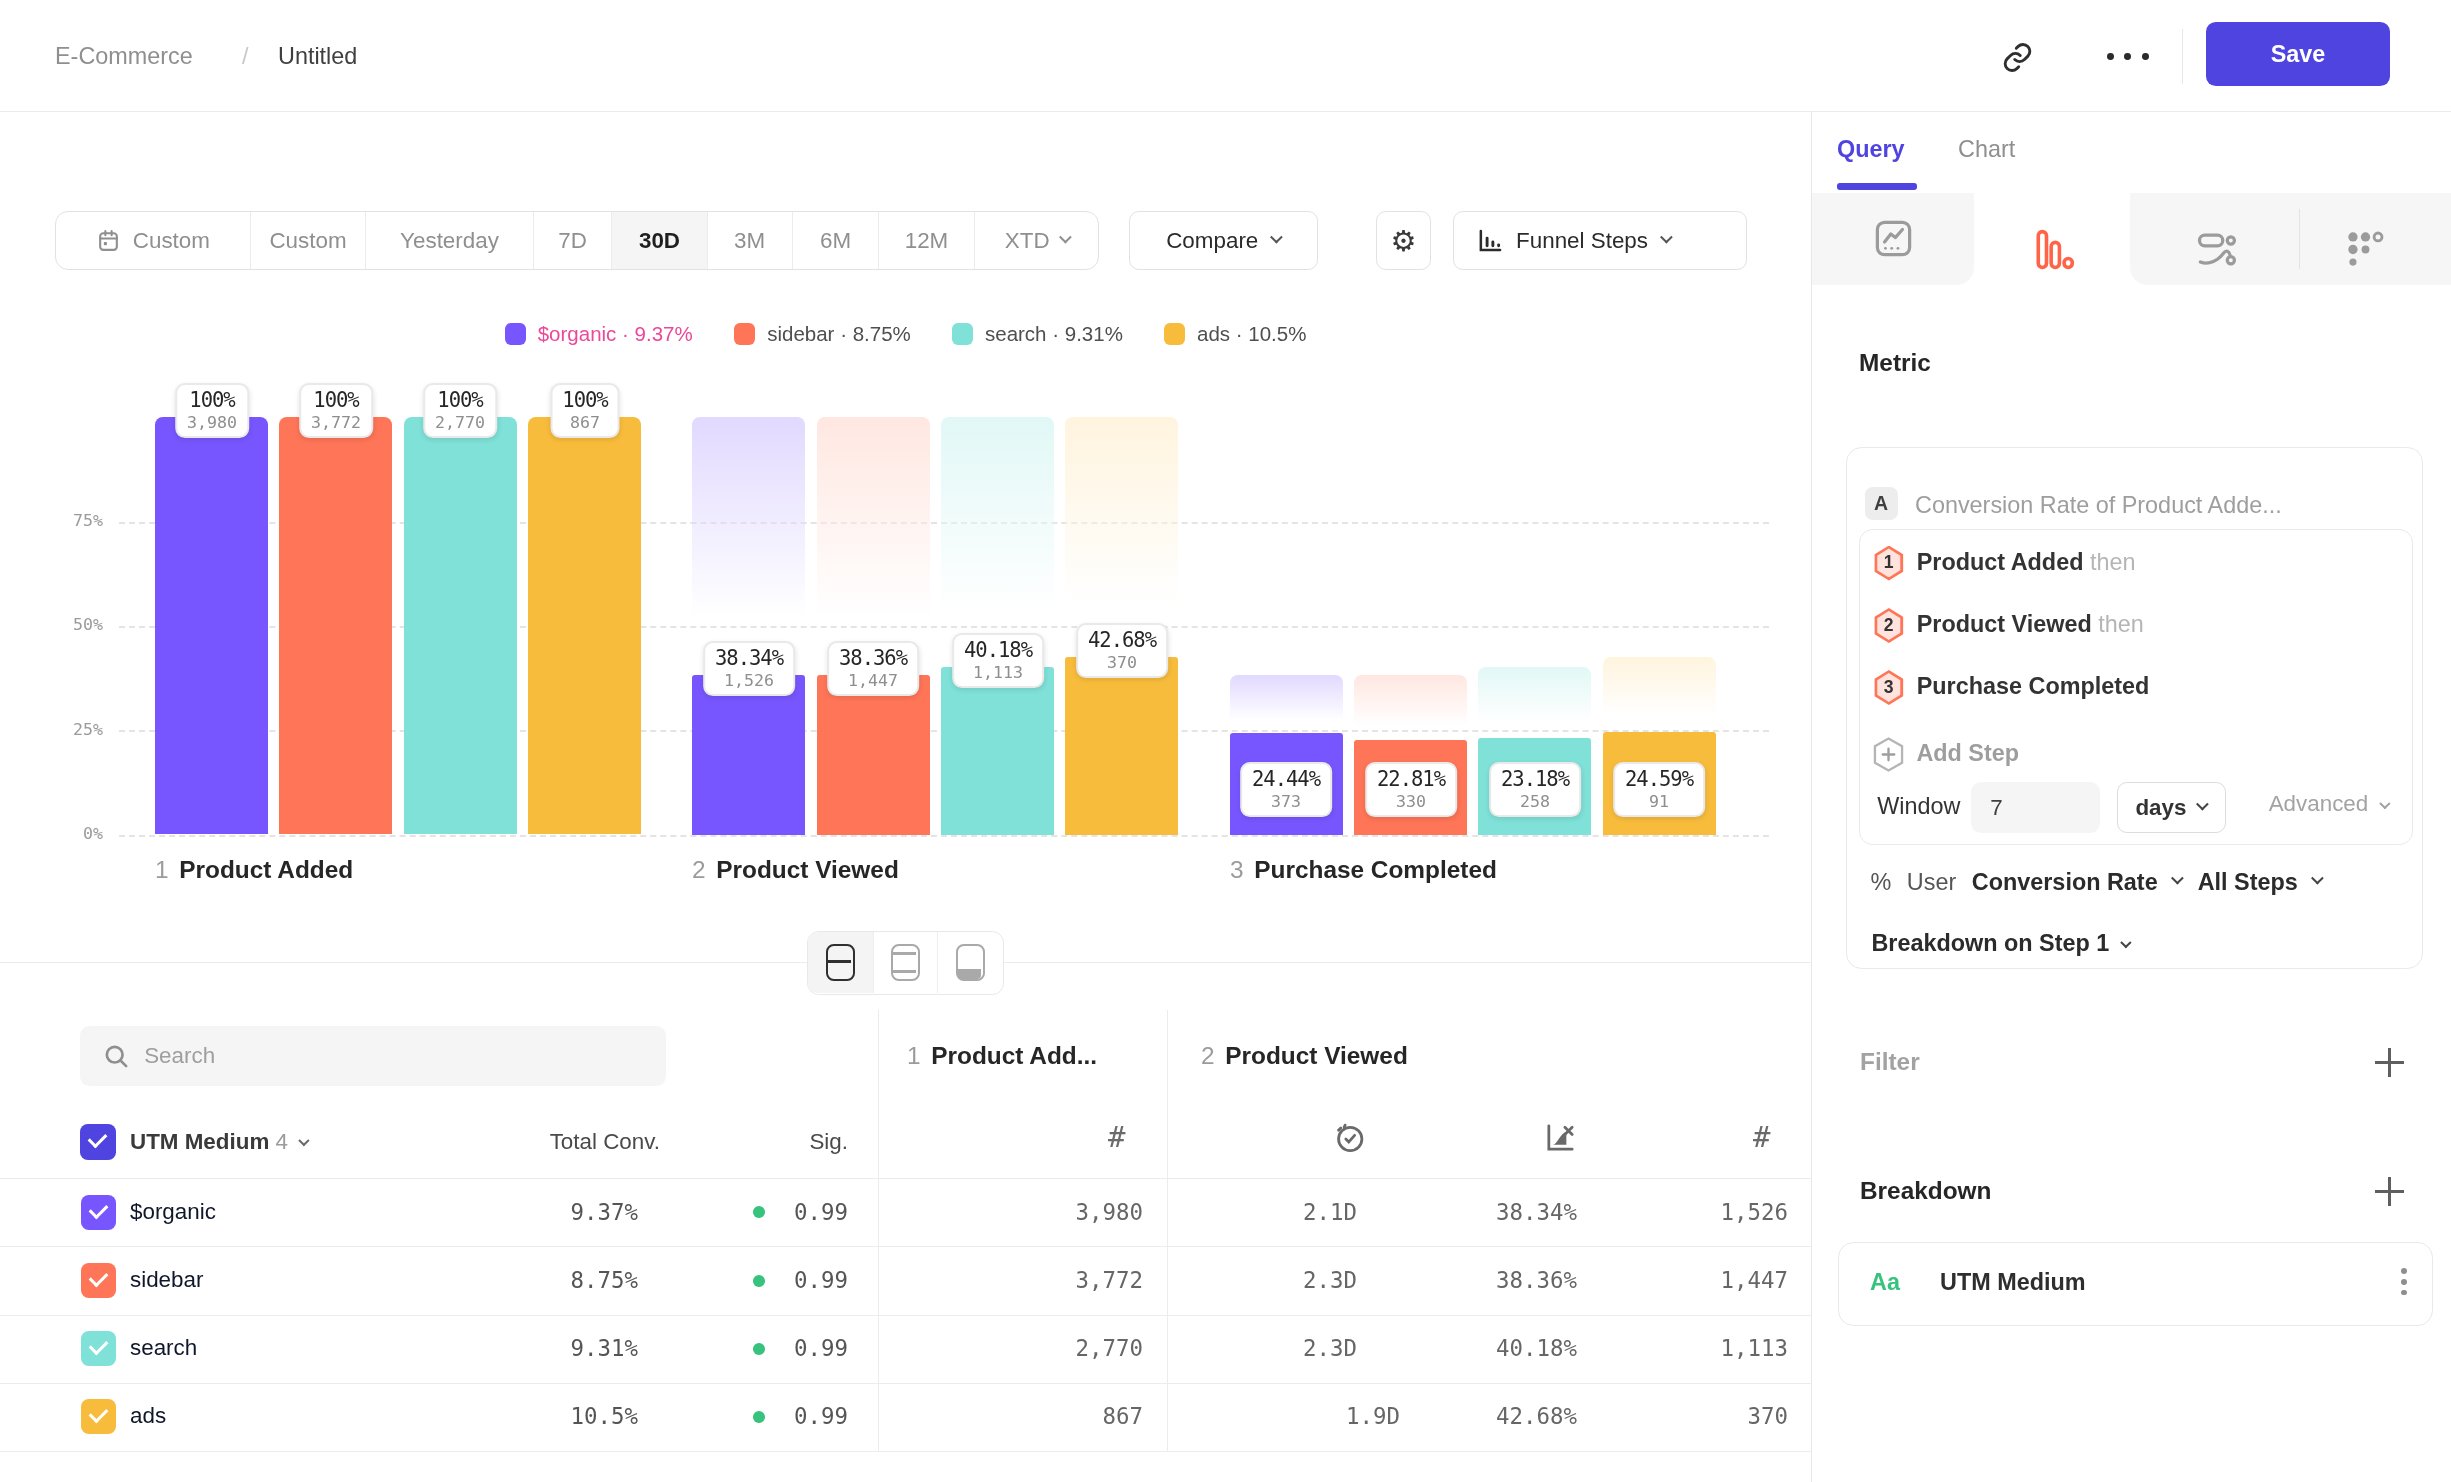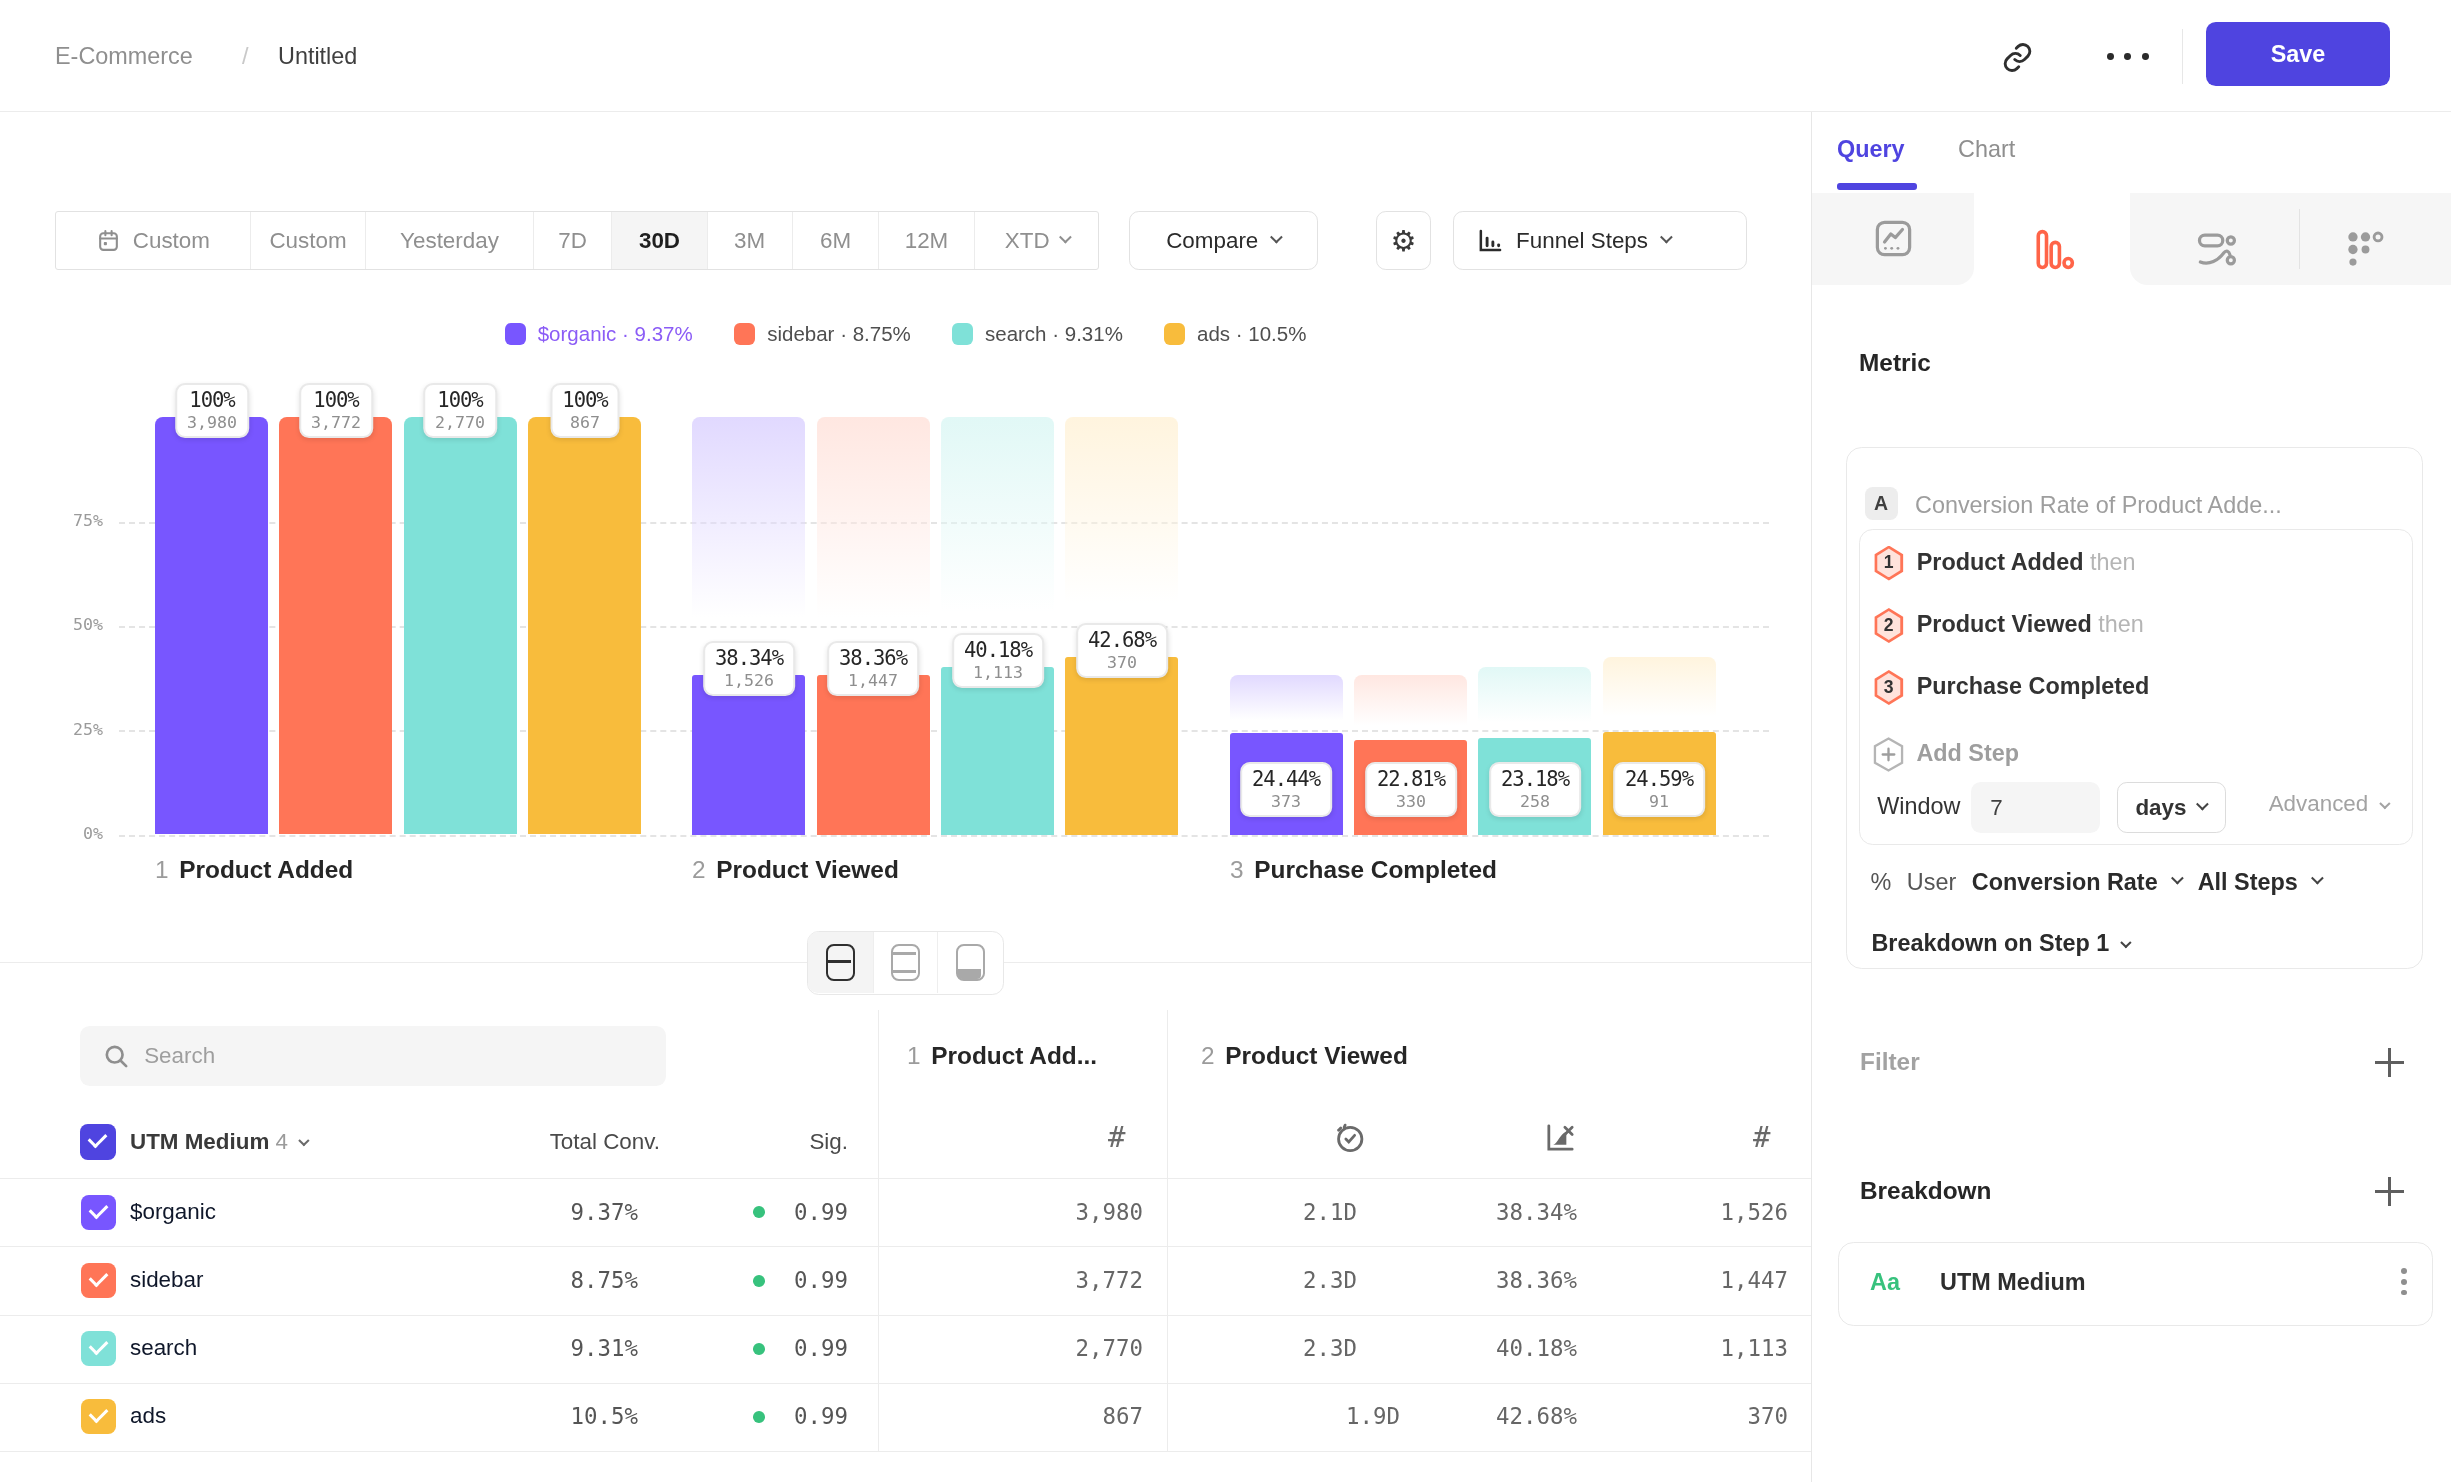--- a/index.html
+++ b/index.html
@@ -63,21 +63,21 @@
       </svg>
     <div class="abs" style="left:2107px;top:53px;display:flex;gap:10.7px;">
       <i style="width:6.8px;height:6.8px;border-radius:50%;background:#2b2b2b;"></i>
       <i style="width:6.8px;height:6.8px;border-radius:50%;background:#2b2b2b;"></i>
       <i style="width:6.8px;height:6.8px;border-radius:50%;background:#2b2b2b;"></i>
     </div>
     <div class="abs" style="left:2182px;top:29px;width:1px;height:55px;background:#e7e7e7;"></div>
     <div id="save-btn">Save</div>
   </div>
 
-  <div class="abs" id="datepill" style="left:55px;top:211px;width:1044px;height:59px;border:1.5px solid #e2e2e2;border-radius:3px;background:#fff;">
+  <div class="abs" id="datepill" style="left:55px;top:211px;width:1044px;height:59px;border:1.5px solid #e2e2e2;border-radius:13px;background:#fff;">
       <div class="pillseg" style="left: 0px; width: 195px; border-radius: 9.8px 0px 0px 9.8px;">
         <svg width="25" height="25" viewBox="0 0 24 24" fill="none" stroke="#8f8f8f" stroke-width="2" stroke-linecap="round" style="margin-right:11.7px;">
           <rect x="4" y="5" width="16" height="16" rx="3"></rect>
           <path d="M4 10 h16 M9 3 v4 M15 3 v4"></path>
           <rect x="7.5" y="13.5" width="3" height="3" rx="0.8" fill="#8f8f8f" stroke="none"></rect>
         </svg>
         <span>Custom</span>
       </div>
       <div class="pillseg" style="left: 195px; width: 115px;">
         <span>Custom</span>
@@ -119,21 +119,21 @@
         <rect x="15" y="13" width="3" height="7" rx="1.5" fill="#2b2b2b"></rect>
         <rect x="21" y="16" width="3" height="4" rx="1.5" fill="#2b2b2b"></rect>
       </svg>
     <span>Funnel Steps</span>
       <span class="chev" style="color:#555;margin-top:-3.9px;"></span>
   </div>
 
   <div class="abs" id="legend" style="left:0;top:322px;width:1811px;display:flex;justify-content:center;gap:41px;align-items:center;">
       <div style="display: flex; align-items: center; gap: 11.7px;">
         <i style="width:21.5px;height:21.5px;border-radius:5.9px;background:#7856ff;"></i>
-        <span style="font-size:20.5px;color:#8b5cf6;">$organic · 9.37%</span>
+        <span style="font-size:20.5px;color:#ec4899;">$organic · 9.37%</span>
       </div>
       <div style="display: flex; align-items: center; gap: 12px;">
         <i style="width:21.5px;height:21.5px;border-radius:5.9px;background:#ff7557;"></i>
         <span style="font-size:20.5px;color:#4f4f4f;">sidebar · 8.75%</span>
       </div>
       <div style="display: flex; align-items: center; gap: 11.7px;">
         <i style="width:21.5px;height:21.5px;border-radius:5.9px;background:#7fe1d8;"></i>
         <span style="font-size:20.5px;color:#4f4f4f;">search · 9.31%</span>
       </div>
       <div style="display: flex; align-items: center; gap: 11.7px;">

